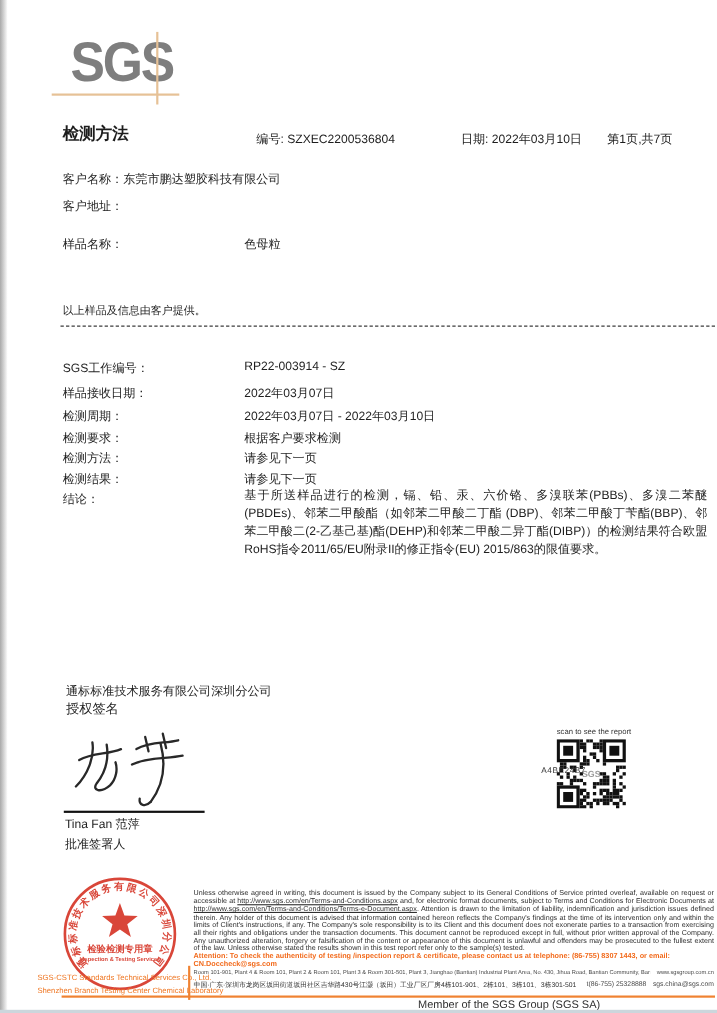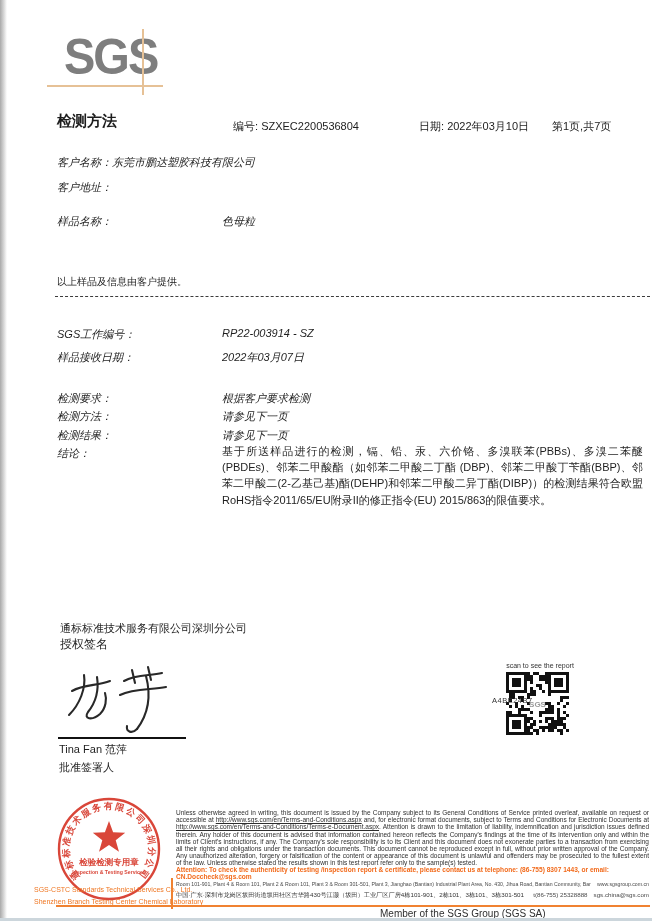--- a/index.html
+++ b/index.html
@@ -11,21 +11,21 @@
 
   
   .logo-text{position:absolute;left:64px;top:26px;font-size:47px;font-weight:700;
              color:#7e7e7e;letter-spacing:-2px;transform:scaleY(1.08);transform-origin:top left;}
   .logo-hline{position:absolute;left:47px;top:85px;width:116px;height:2px;background:#e6c196;}
   .logo-vline{position:absolute;left:142px;top:29px;width:2px;height:66px;background:#e6c196;}
   .doc-title{position:absolute;left:57px;top:112px;font-size:15px;font-weight:700;color:#1d1d1d;}
   .meta{position:absolute;top:119px;font-size:11px;color:#1d1d1d;white-space:nowrap;}
 
   
-  .row{position:absolute;left:57px;right:6px;font-size:11px;color:#1f1f1f;white-space:nowrap;font-style:italic;}
+  .row{position:absolute;left:57px;right:6px;font-size:11px;color:#1f1f1f;white-space:nowrap;}
   .lbl{display:inline-block;}
   .valA{position:absolute;left:55px;}
   .valB{position:absolute;left:165px;}
   .note{position:absolute;left:57px;font-size:10px;color:#1f1f1f;}
   .dashline{position:absolute;left:55px;width:595px;border-top:1.5px dashed #3c3c3c;}
   .conclusion{position:absolute;left:222px;top:443px;width:421px;font-size:11px;
               line-height:16.2px;color:#1f1f1f;text-align:justify;}
 
   
   .sig-company{position:absolute;left:60px;top:621px;font-size:11px;color:#1f1f1f;}
@@ -93,20 +93,24 @@
 
   <div class="dashline" style="top:296px"></div>
 
   <div class="row" style="top:327px">
     <span class="lbl">SGS工作编号：</span>
     <span class="valB">RP22-003914 - SZ</span>
   </div>
   <div class="row" style="top:350px">
     <span class="lbl">样品接收日期：</span>
     <span class="valB">2022年03月07日</span>
+  </div>
+  <div class="row" style="top:371px">
+    <span class="lbl">检测周期：</span>
+    <span class="valB">2022年03月07日 - 2022年03月10日</span>
   </div>
   <div class="row" style="top:391px">
     <span class="lbl">检测要求：</span>
     <span class="valB">根据客户要求检测</span>
   </div>
   <div class="row" style="top:409px">
     <span class="lbl">检测方法：</span>
     <span class="valB">请参见下一页</span>
   </div>
   <div class="row" style="top:428px">

